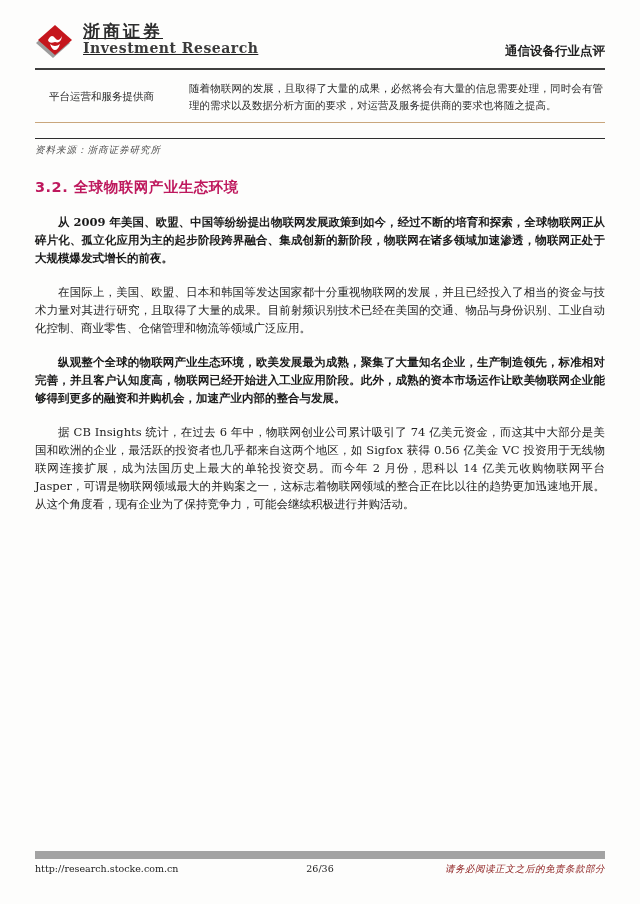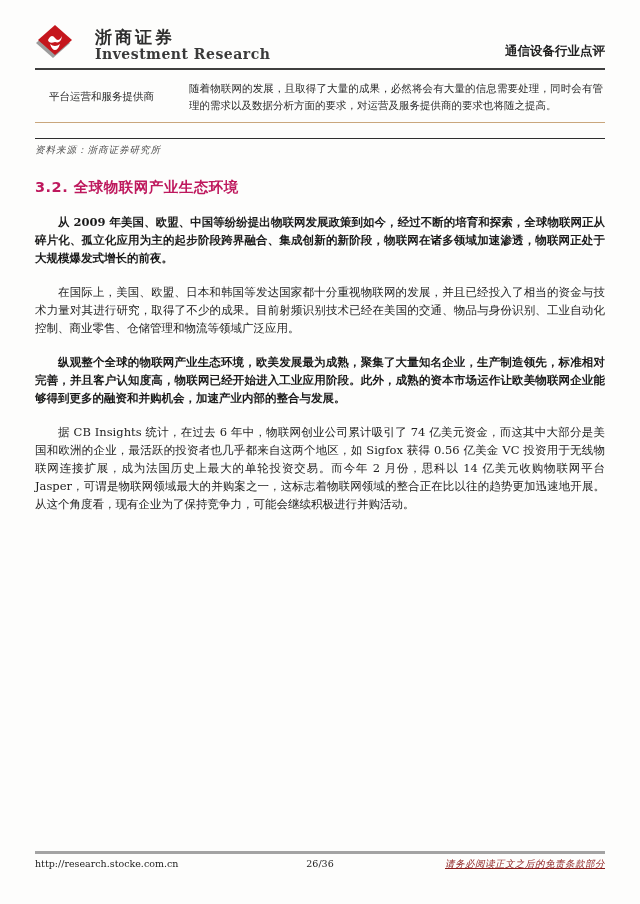--- a/index.html
+++ b/index.html
@@ -18,21 +18,21 @@
 
   
   .header {
     display: flex;
     justify-content: space-between;
     align-items: flex-end;
     padding-top: 22px;
     border-bottom: 2px solid #3f3f3f;
     padding-bottom: 6px;
   }
-  .logo-block { display: flex; align-items: flex-end; gap: 20px; }
+  .logo-block { display: flex; align-items: flex-start; gap: 8px; text-decoration: underline; }
   .logo-mark { width: 40px; height: 40px; flex: 0 0 auto; }
   .logo-text { display: flex; flex-direction: column; line-height: 1.1; }
   .brand-name {
     font-size: 17px; font-weight: bold; letter-spacing: 3px; color: #2d2d2d;
   }
   .brand-sub {
     font-size: 14px; font-weight: bold; color: #3a3a3a; letter-spacing: 0.5px;
   }
   .report-type {
     font-size: 12.5px; font-weight: bold; color: #222; padding-bottom: 2px;
@@ -80,30 +80,30 @@
     text-align: justify;
     color: #222;
   }
   .para.bold { font-weight: bold; color: #1a1a1a; }
 
   
   .footer {
     position: absolute;
     left: 35px; right: 35px;
     top: 851px;
-    border-top: 3px solid #a3a3a3;
+    border-top: 8px solid #a3a3a3;
     padding-top: 4px;
     display: flex;
     align-items: baseline;
   }
   .footer-url { flex: 1; font-size: 9.5px; color: #222; }
   .footer-page { flex: 1; text-align: center; font-size: 9.5px; color: #222; }
   .footer-disclaimer {
     flex: 1; text-align: right;
-    font-size: 9.5px; font-style: italic; color: #8b1a1a; letter-spacing: 0.5px; text-decoration: underline;
+    font-size: 9.5px; font-style: italic; color: #8b1a1a; letter-spacing: 0.5px;
   }
 </style>
 </head>
 <body>
 
 <div class="page">
   <div class="inner">
 
     <div class="header">
       <div class="logo-block">
@@ -125,21 +125,21 @@
       <div class="table-cell-label">平台运营和服务提供商</div>
       <div class="table-cell-text">随着物联网的发展，且取得了大量的成果，必然将会有大量的信息需要处理，同时会有管理的需求以及数据分析方面的要求，对运营及服务提供商的要求也将随之提高。</div>
     </div>
 
     <div class="source-divider"></div>
     <div class="source-note">资料来源：浙商证券研究所</div>
 
     <div class="section-heading">3.2. 全球物联网产业生态环境</div>
 
     <p class="para bold">从 2009 年美国、欧盟、中国等纷纷提出物联网发展政策到如今，经过不断的培育和探索，全球物联网正从碎片化、孤立化应用为主的起步阶段跨界融合、集成创新的新阶段，物联网在诸多领域加速渗透，物联网正处于大规模爆发式增长的前夜。</p>
-    <p class="para">在国际上，美国、欧盟、日本和韩国等发达国家都十分重视物联网的发展，并且已经投入了相当的资金与技术力量对其进行研究，取得了不少的成果。目前射频识别技术已经在美国的交通、物品与身份识别、工业自动化控制、商业零售、仓储管理和物流等领域广泛应用。</p>
+    <p class="para">在国际上，美国、欧盟、日本和韩国等发达国家都十分重视物联网的发展，并且已经投入了相当的资金与技术力量对其进行研究，且取得了大量的成果。目前射频识别技术已经在美国的交通、物品与身份识别、工业自动化控制、商业零售、仓储管理和物流等领域广泛应用。</p>
     <p class="para bold">纵观整个全球的物联网产业生态环境，欧美发展最为成熟，聚集了大量知名企业，生产制造领先，标准相对完善，并且客户认知度高，物联网已经开始进入工业应用阶段。此外，成熟的资本市场运作让欧美物联网企业能够得到更多的融资和并购机会，加速产业内部的整合与发展。</p>
     <p class="para">据 CB Insights 统计，在过去 6 年中，物联网创业公司累计吸引了 74 亿美元资金，而这其中大部分是美国和欧洲的企业，最活跃的投资者也几乎都来自这两个地区，如 Sigfox 获得 0.56 亿美金 VC 投资用于无线物联网连接扩展，成为法国历史上最大的单轮投资交易。而今年 2 月份，思科以 14 亿美元收购物联网平台 Jasper，可谓是物联网领域最大的并购案之一，这标志着物联网领域的整合正在比以往的趋势更加迅速地开展。从这个角度看，现有企业为了保持竞争力，可能会继续积极进行并购活动。</p>
 
   </div>
 
   <div class="footer">
     <span class="footer-url">http://research.stocke.com.cn</span>
     <span class="footer-page">26/36</span>
     <span class="footer-disclaimer">请务必阅读正文之后的免责条款部分</span>
   </div>

